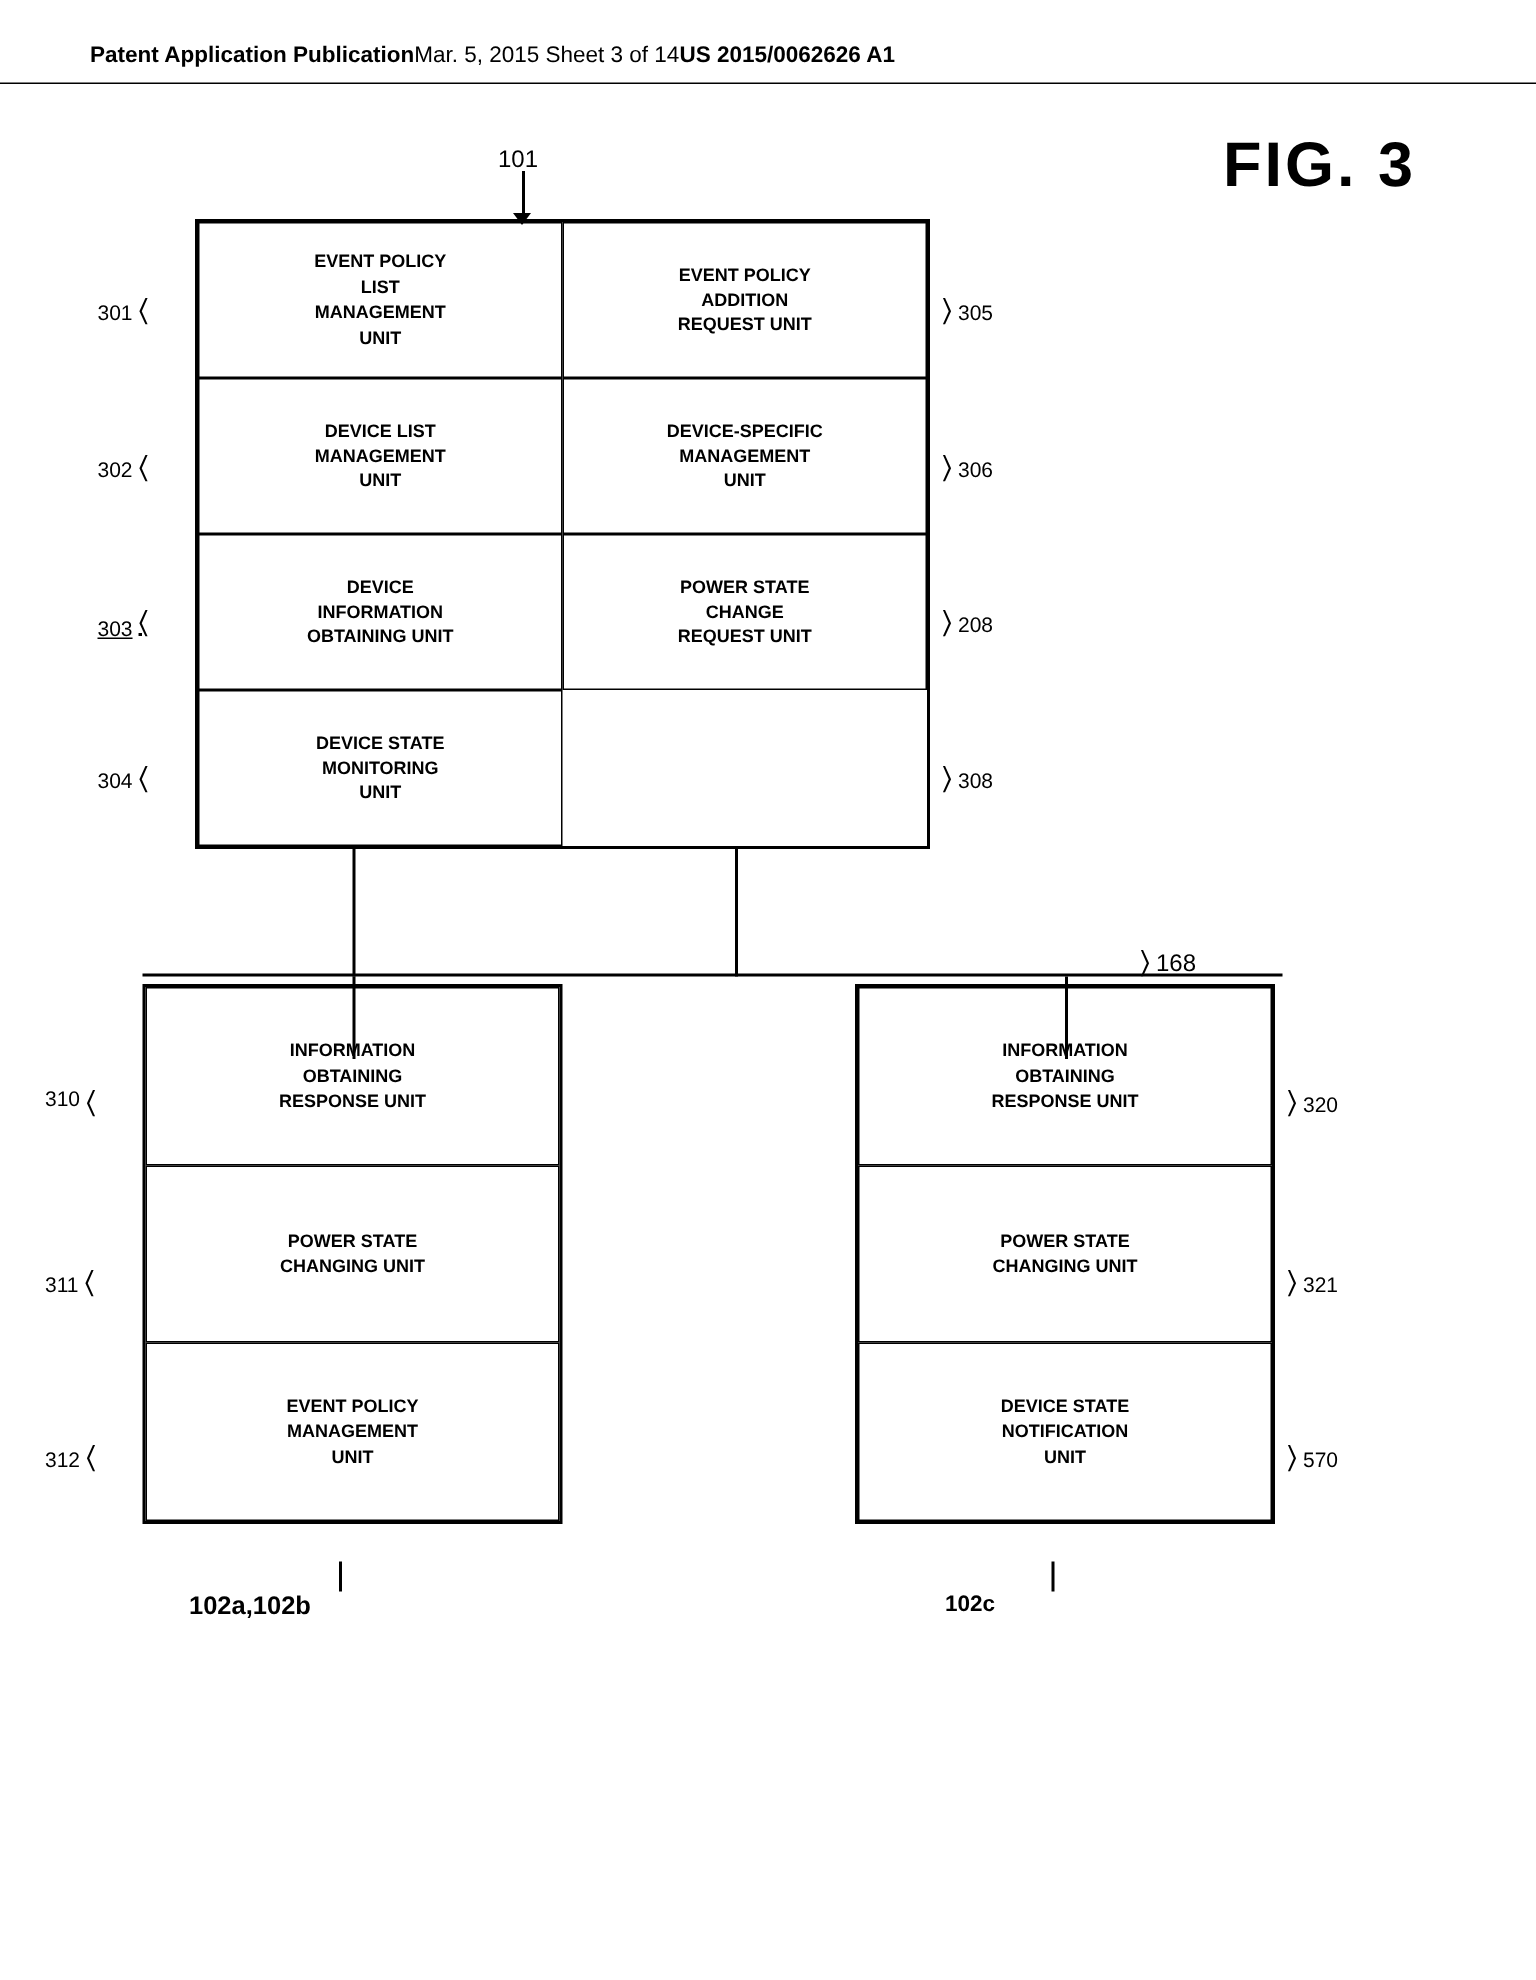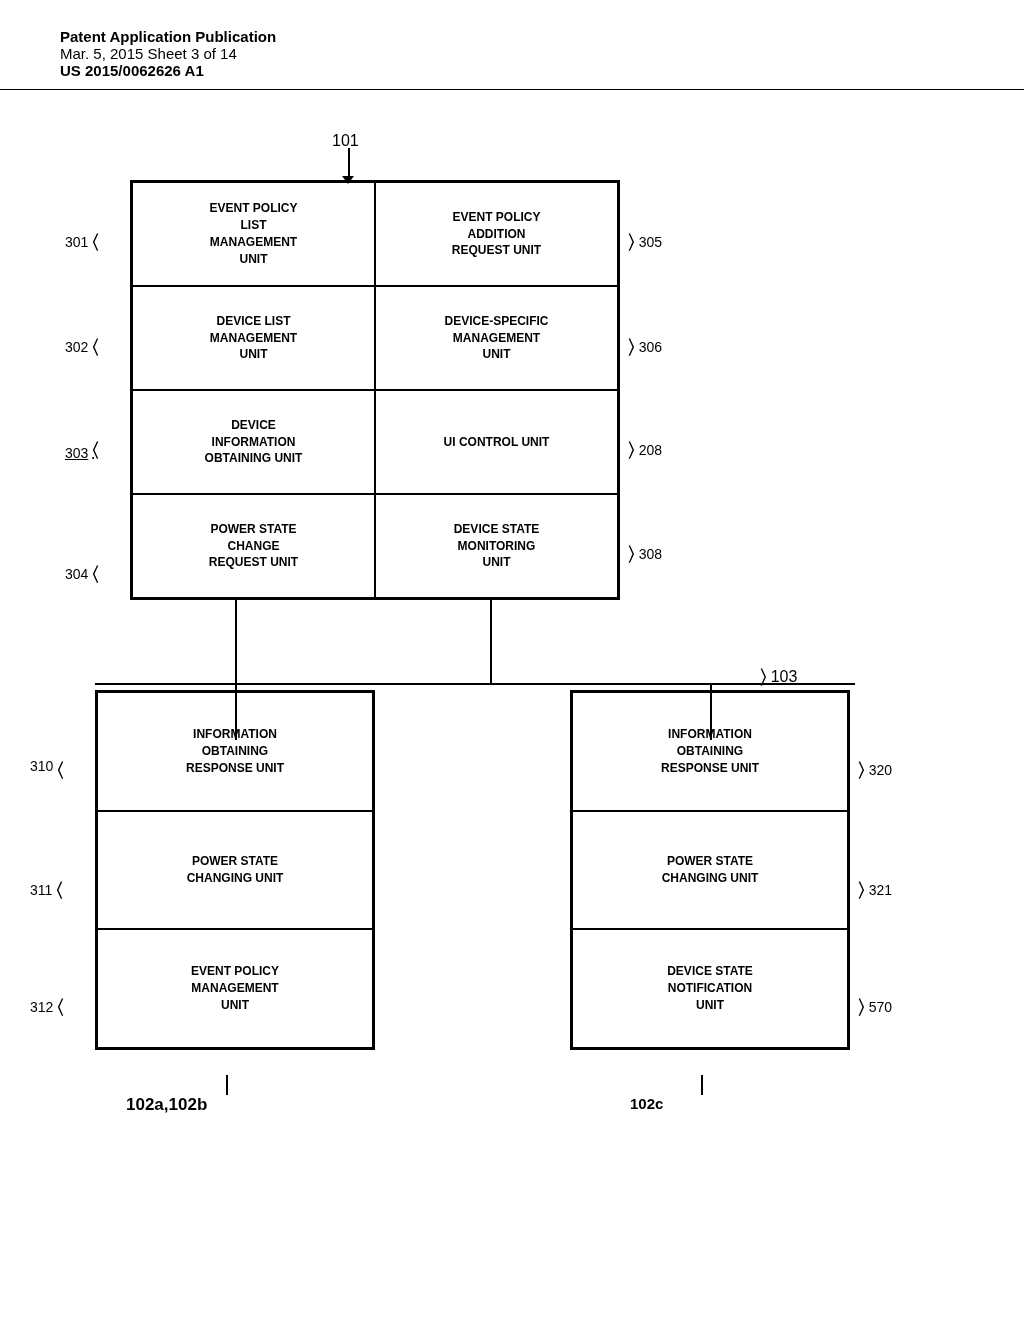--- a/index.html
+++ b/index.html
@@ -12,21 +12,20 @@
       overflow-x: hidden;
     }
 
     
     .header {
       display: flex;
       justify-content: flex-start;
       align-items: flex-start;
       padding: 28px 60px 10px 60px;
       border-bottom: 1px solid #000;
-      flex-direction: column;
     }
     .header-left {
       font-size: 15px;
       font-weight: bold;
     }
     .header-middle {
       font-size: 15px;
     }
     .header-right {
       font-size: 15px;
@@ -123,38 +122,38 @@
 <body>
 
 <div class="header">
   <span class="header-left">Patent Application Publication</span>
   <span class="header-middle">Mar. 5, 2015  Sheet 3 of 14</span>
   <span class="header-right">US 2015/0062626 A1</span>
 </div>
 
 <div class="content" style="position:relative; height:1220px;">
 
+  <div class="fig-label" style="position:absolute; top:30px; right:80px; font-size:42px; font-weight:bold;">FIG. 3</div>
 
   <div style="position:absolute; top:42px; left:332px; font-size:16px;">101</div>
 
   <div style="position:absolute; top:58px; left:348px; width:2px; height:30px; background:#000;"></div>
 
   <div style="position:absolute; top:86px; left:342px; width:0; height:0; border-left:6px solid transparent; border-right:6px solid transparent; border-top:8px solid #000;"></div>
 
   <div class="box-101">
     <div class="grid-101">
 
       <div class="cell">EVENT POLICY<br>LIST<br>MANAGEMENT<br>UNIT</div>
       <div class="cell">EVENT POLICY<br>ADDITION<br>REQUEST UNIT</div>
 
       <div class="cell">DEVICE LIST<br>MANAGEMENT<br>UNIT</div>
       <div class="cell">DEVICE-SPECIFIC<br>MANAGEMENT<br>UNIT</div>
 
       <div class="cell">DEVICE<br>INFORMATION<br>OBTAINING UNIT</div>
-      <div class="cell">UI CONTROL UNIT</div>
 
       <div class="cell">POWER STATE<br>CHANGE<br>REQUEST UNIT</div>
       <div class="cell">DEVICE STATE<br>MONITORING<br>UNIT</div>
     </div>
   </div>
 
   <div style="position:absolute; top:140px; left:65px; font-size:14px; display:flex; align-items:center;">
     <span>301</span>
     <span style="font-size:20px; margin-left:4px;">〈</span>
   </div>
@@ -162,21 +161,21 @@
   <div style="position:absolute; top:245px; left:65px; font-size:14px; display:flex; align-items:center;">
     <span>302</span>
     <span style="font-size:20px; margin-left:4px;">〈</span>
   </div>
 
   <div style="position:absolute; top:348px; left:65px; font-size:14px; display:flex; align-items:flex-end;text-decoration:underline;">
     <span>303</span>
     <span style="font-size:20px; margin-left:4px;">〈</span>
   </div>
 
-  <div style="position:absolute; top:472px; left:65px; font-size:14px; display:flex; align-items:center;">
+  <div style="position:absolute; top:452px; left:65px; font-size:14px; display:flex; align-items:center;">
     <span>304</span>
     <span style="font-size:20px; margin-left:4px;">〈</span>
   </div>
 
   <div style="position:absolute; top:140px; left:628px; font-size:14px; display:flex; align-items:center;">
     <span style="font-size:20px; margin-right:4px;">〉</span>
     <span>305</span>
   </div>
 
   <div style="position:absolute; top:245px; left:628px; font-size:14px; display:flex; align-items:center;">
@@ -195,21 +194,21 @@
   </div>
 
   <div style="position:absolute; top:510px; left:235px; width:2px; height:85px; background:#000;"></div>
 
   <div style="position:absolute; top:510px; left:490px; width:2px; height:85px; background:#000;"></div>
 
   <div style="position:absolute; top:593px; left:95px; width:760px; height:2px; background:#000;"></div>
 
   <div style="position:absolute; top:575px; left:760px; font-size:16px; display:flex; align-items:center;">
     <span style="font-size:20px; margin-right:4px;">〉</span>
-    <span>103</span>
+    <span>168</span>
   </div>
 
   <div style="position:absolute; top:595px; left:235px; width:2px; height:55px; background:#000;"></div>
 
   <div style="position:absolute; top:595px; left:710px; width:2px; height:55px; background:#000;"></div>
 
   <div class="box-left-device">
     <div class="device-grid">
       <div class="device-cell">INFORMATION<br>OBTAINING<br>RESPONSE UNIT</div>
       <div class="device-cell">POWER STATE<br>CHANGING UNIT</div>

